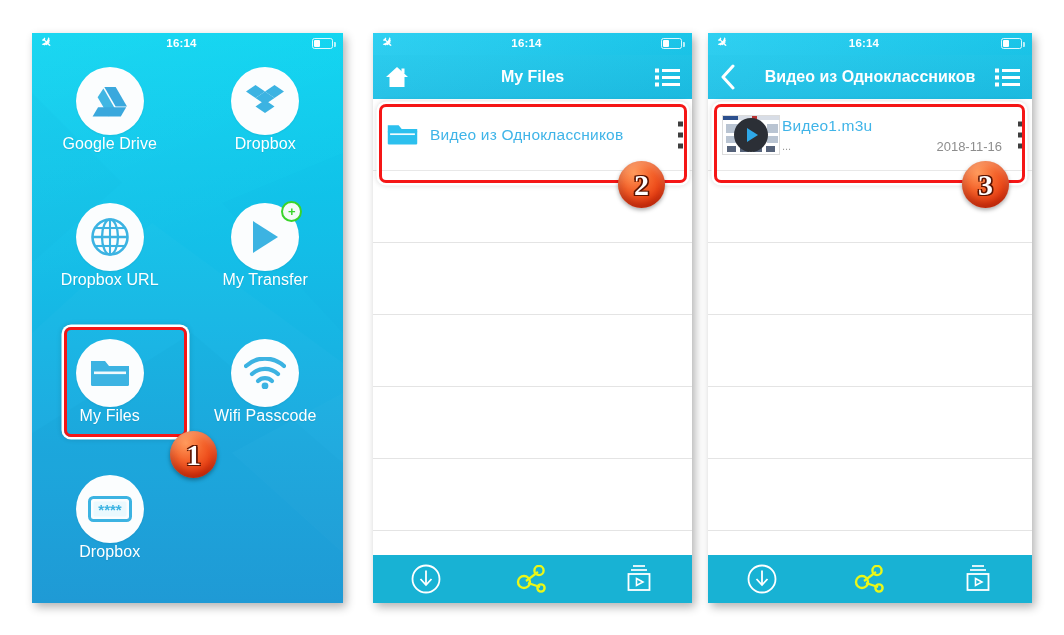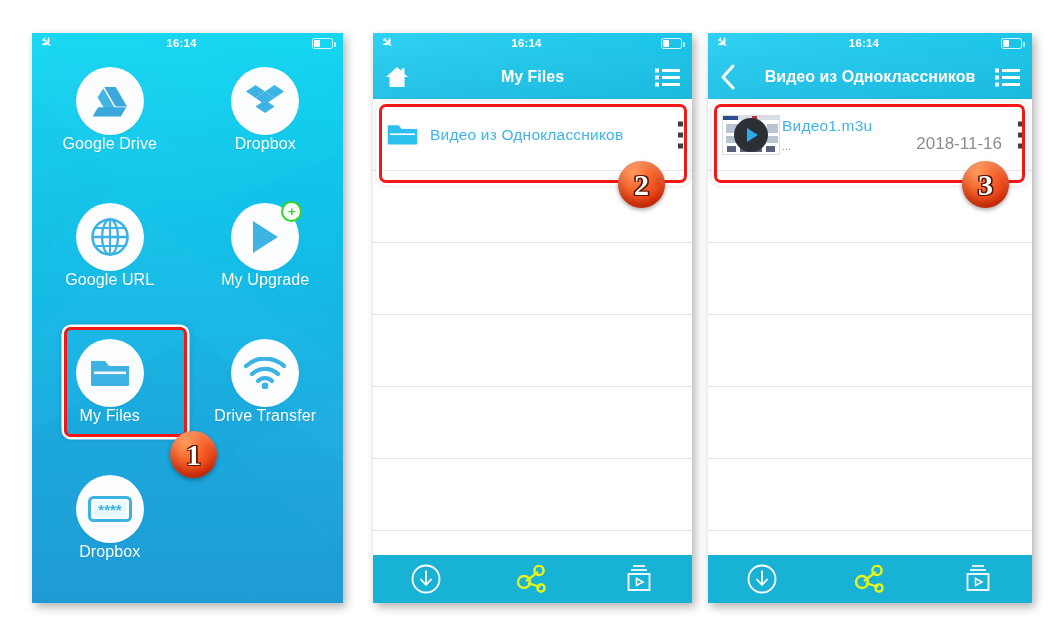--- a/index.html
+++ b/index.html
@@ -182,21 +182,21 @@
   .row .sub {
     color: #9a9a9a;
     font-size: 11px;
     margin-top: 5px;
   }
   .row .date {
     position: absolute;
     right: 30px;
     bottom: 16px;
     color: #8d8d8d;
-    font-size: 17px;
+    font-size: 13px;
   }
   .dots3 {
     position: absolute;
     right: 9px;
     top: 50%;
     transform: translateY(-50%);
     display: flex;
     flex-direction: column;
     gap: 6px;
   }
@@ -330,31 +330,31 @@
         <div class="circle">
           <svg width="40" height="40" viewBox="0 0 40 40">
             <circle cx="20" cy="20" r="17.5" fill="none" stroke="#3cb3e2" stroke-width="2.6"></circle>
             <ellipse cx="20" cy="20" rx="8" ry="17.5" fill="none" stroke="#3cb3e2" stroke-width="2.3"></ellipse>
             <line x1="2.5" y1="20" x2="37.5" y2="20" stroke="#3cb3e2" stroke-width="2.3"></line>
             <line x1="5.5" y1="11" x2="34.5" y2="11" stroke="#3cb3e2" stroke-width="2.1"></line>
             <line x1="5.5" y1="29" x2="34.5" y2="29" stroke="#3cb3e2" stroke-width="2.1"></line>
             <line x1="20" y1="2.5" x2="20" y2="37.5" stroke="#3cb3e2" stroke-width="2.1"></line>
           </svg>
         </div>
-        <div class="label">Google URL</div>
+        <div class="label">Dropbox URL</div>
       </div>
 
       <div class="tile">
         <div class="circle">
           <svg width="30" height="34" viewBox="0 0 30 34">
             <polygon points="3,1 28,17 3,33" fill="#3cb3e2"></polygon>
           </svg>
           <span class="plusbadge">+</span>
         </div>
-        <div class="label">My Upgrade</div>
+        <div class="label">My Transfer</div>
       </div>
 
       <div class="tile">
         <div class="circle">
           <svg width="40" height="32" viewBox="0 0 40 32">
             <path d="M1,4 h14 l4,5 h20 v4 h-38 z" fill="#3cb3e2"></path>
             <rect x="1" y="11" width="38" height="18" rx="1.5" fill="#3cb3e2"></rect>
             <rect x="4" y="14.5" width="32" height="2.6" fill="#fbfdfe" opacity="0.95"></rect>
           </svg>
         </div>
@@ -363,21 +363,21 @@
 
       <div class="tile">
         <div class="circle">
           <svg width="42" height="32" viewBox="0 0 42 32">
             <path d="M2,9 A28,28 0 0 1 40,9" fill="none" stroke="#3cb3e2" stroke-width="4.2" stroke-linecap="round"></path>
             <path d="M8,17 A19,19 0 0 1 34,17" fill="none" stroke="#3cb3e2" stroke-width="4.2" stroke-linecap="round"></path>
             <path d="M14,24 A10,10 0 0 1 28,24" fill="none" stroke="#3cb3e2" stroke-width="4.2" stroke-linecap="round"></path>
             <circle cx="21" cy="29" r="3.4" fill="#3cb3e2"></circle>
           </svg>
         </div>
-        <div class="label">Drive Transfer</div>
+        <div class="label">Wifi Passcode</div>
       </div>
 
 
       <div class="tile">
         <div class="circle">
           <svg width="44" height="26" viewBox="0 0 44 26">
             <rect x="1.5" y="1.5" width="41" height="23" rx="4" fill="none" stroke="#3cb3e2" stroke-width="3"></rect>
             <rect x="5.5" y="5.5" width="33" height="15" rx="1.5" fill="#eaf9fe"></rect>
             <text x="22" y="18.5" text-anchor="middle" font-family="Liberation Sans, sans-serif" font-size="15" font-weight="bold" fill="#3cb3e2">****</text>
           </svg>

